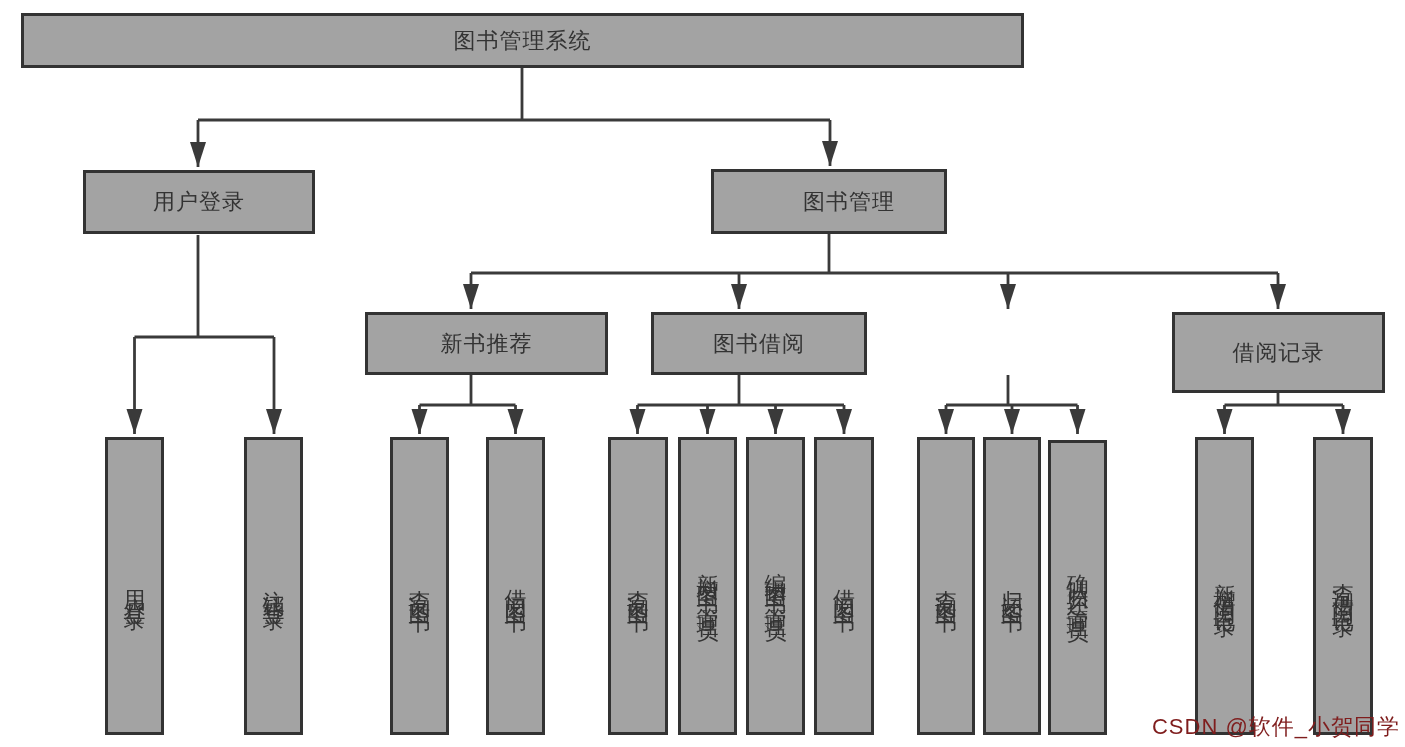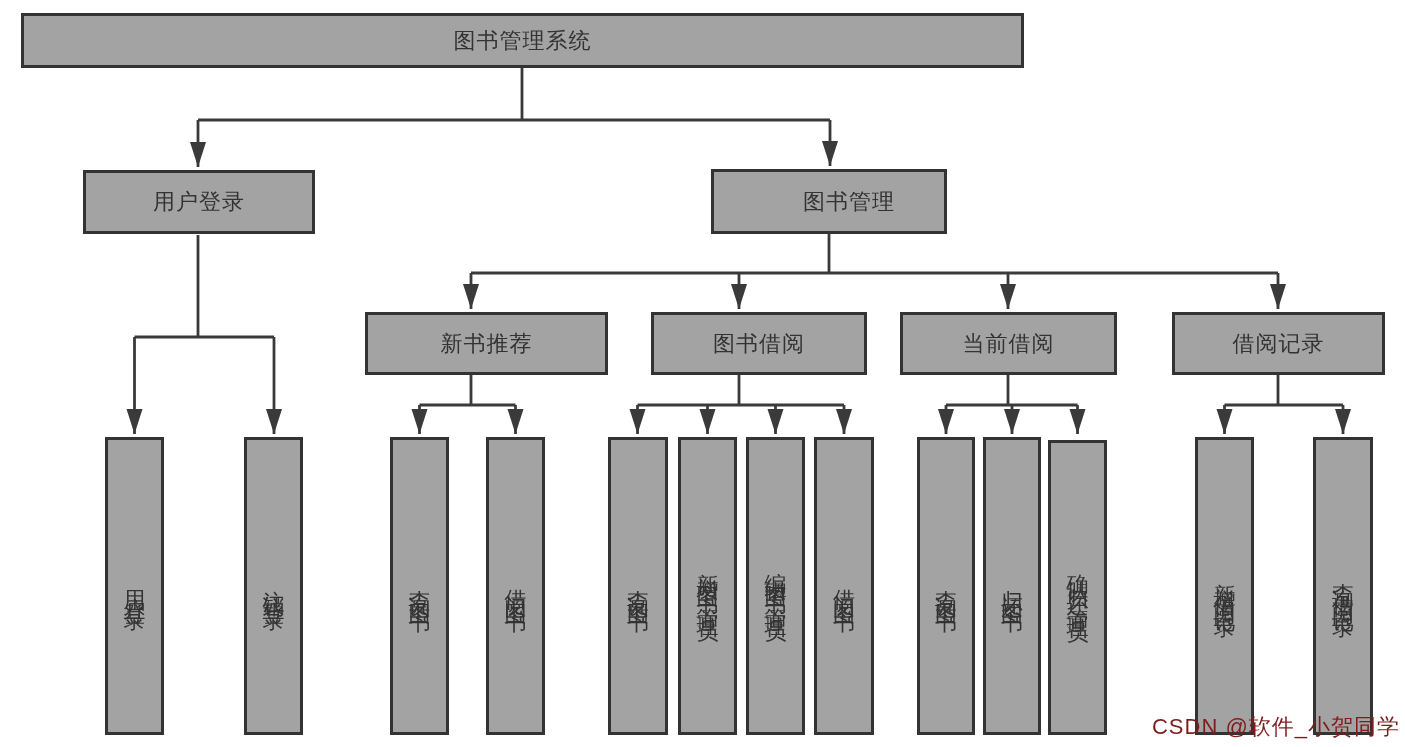--- a/index.html
+++ b/index.html
@@ -76,24 +76,21 @@
   <div class="node" style="left:711px;top:169px;width:236px;height:65px;padding-left:40px;">
     <span class="hlabel">图书管理</span>
   </div>
 
   <div class="node" style="left:365px;top:312px;width:243px;height:63px;">
     <span class="hlabel">新书推荐</span>
   </div>
   <div class="node" style="left:631px;top:312px;width:216px;height:63px;margin-left:20px;">
     <span class="hlabel">图书借阅</span>
   </div>
-  <div class="node" style="left:900px;top:312px;width:217px;height:63px;">
-    <span class="hlabel">当前借阅</span>
-  </div>
-  <div class="node" style="left:1172px;top:312px;width:213px;height:63px;">
+  <div class="node" style="left:1172px;top:312px;width:213px;height:81px;">
     <span class="hlabel">借阅记录</span>
   </div>
 
   <div class="node" style="left:105px;top:437px;width:59px;height:298px;">
     <span class="vlabel">用户登录</span>
   </div>
   <div class="node" style="left:244px;top:437px;width:59px;height:298px;">
     <span class="vlabel">注销登录</span>
   </div>
 

